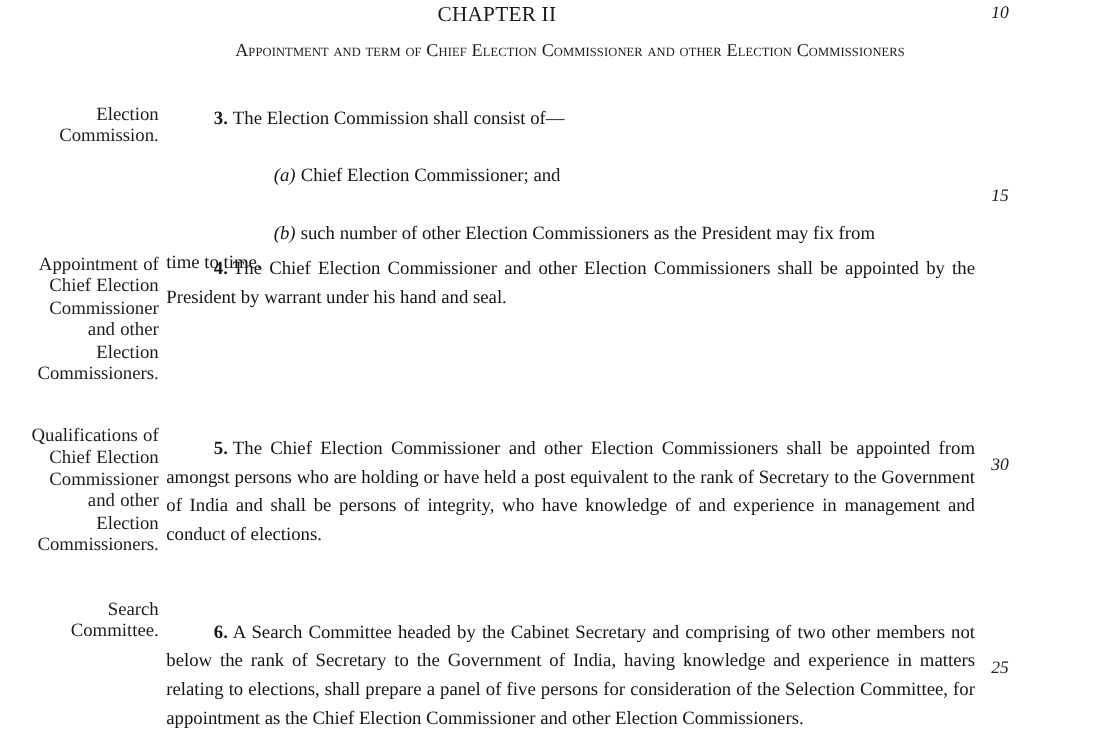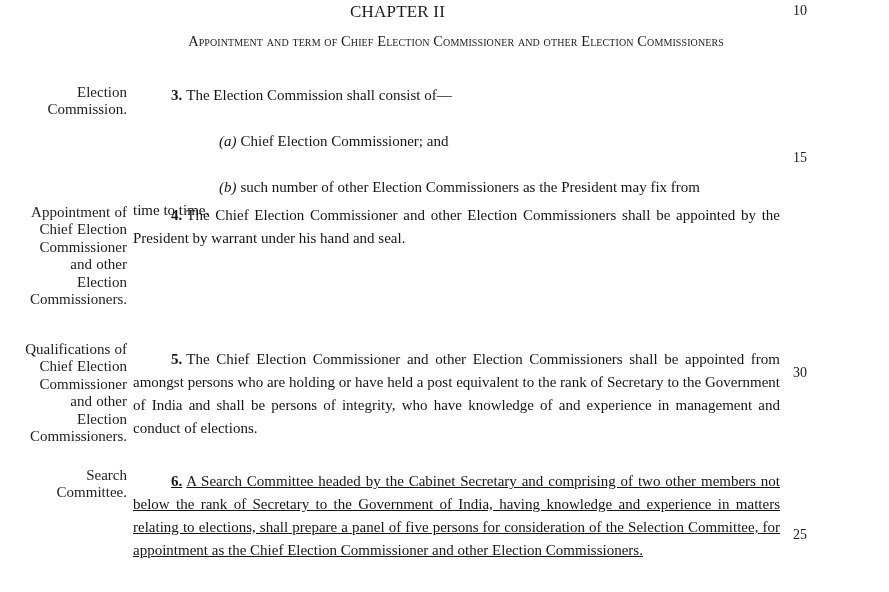--- a/index.html
+++ b/index.html
@@ -47,20 +47,21 @@
   }
 
   
   .line-number {
     position: absolute;
     left: 793px;
     width: 30px;
     text-align: left;
     font-size: 14px;
     color: #202020;
+    font-style: italic;
   }
 
   
   .margin-note {
     position: absolute;
     left: 25px;
     width: 102px;
     font-size: 15px;
     line-height: 17.4px;
     text-align: right;
@@ -115,21 +116,21 @@
   <div class="chapter-subtitle">Appointment and term of Chief Election Commissioner and other Election Commissioners</div>
 
   <div class="line-number" style="top:3px;">10</div>
   <div class="line-number" style="top:150px;">15</div>
   <div class="line-number" style="top:365px;">30</div>
   <div class="line-number" style="top:527px;">25</div>
 
   <div class="margin-note" style="top:84px;">Election Commission.</div>
   <div class="margin-note" style="top:341px;">Qualifications of Chief Election Commissioner and other Election Commissioners.</div>
   <div class="margin-note" style="top:204px;">Appointment of Chief Election Commissioner and other Election Commissioners.</div>
-  <div class="margin-note" style="top:467px;font-family:Liberation Serif, serif;">Search Committee.</div>
+  <div class="margin-note" style="top:480px;font-family:Liberation Serif, serif;">Search Committee.</div>
 
   <div class="clause" style="top:84px;">
     <p class="first">
       <span class="num">3.</span><span class="gap"></span><span>The Election Commission shall consist of—</span>
     </p>
     <p style="height:23px;">&nbsp;</p>
     <p class="sub-clause">
       <span class="ital">(a)</span><span class="gap"></span><span>Chief  Election Commissioner; and</span>
     </p>
     <p style="height:23px;">&nbsp;</p>
@@ -144,19 +145,19 @@
       <span class="num">4.</span><span class="gap"></span><span>The Chief Election Commissioner and other Election Commissioners shall be appointed by the President by warrant under his hand and seal.</span>
     </p>
   </div>
 
   <div class="clause" style="top:348px;">
     <p class="first">
       <span class="num">5.</span><span class="gap"></span><span>The Chief Election Commissioner and other Election Commissioners shall be appointed from amongst persons who are holding or have held a post equivalent to the rank of Secretary to the Government of India and shall be persons of integrity, who have knowledge of and experience in management and conduct of elections.</span>
     </p>
   </div>
 
-  <div class="clause" style="top:470px;text-decoration:underline;">
+  <div class="clause" style="top:495px;">
     <p class="first">
       <span class="num">6.</span><span class="gap"></span><span>A Search Committee headed by the Cabinet Secretary and comprising of two other members not below the rank of Secretary to the Government of India, having knowledge and experience in matters relating to elections, shall prepare a panel of five persons for consideration of the Selection Committee, for appointment as the Chief Election Commissioner and other Election Commissioners.</span>
     </p>
   </div>
 
 </div>
 
 </body></html>

